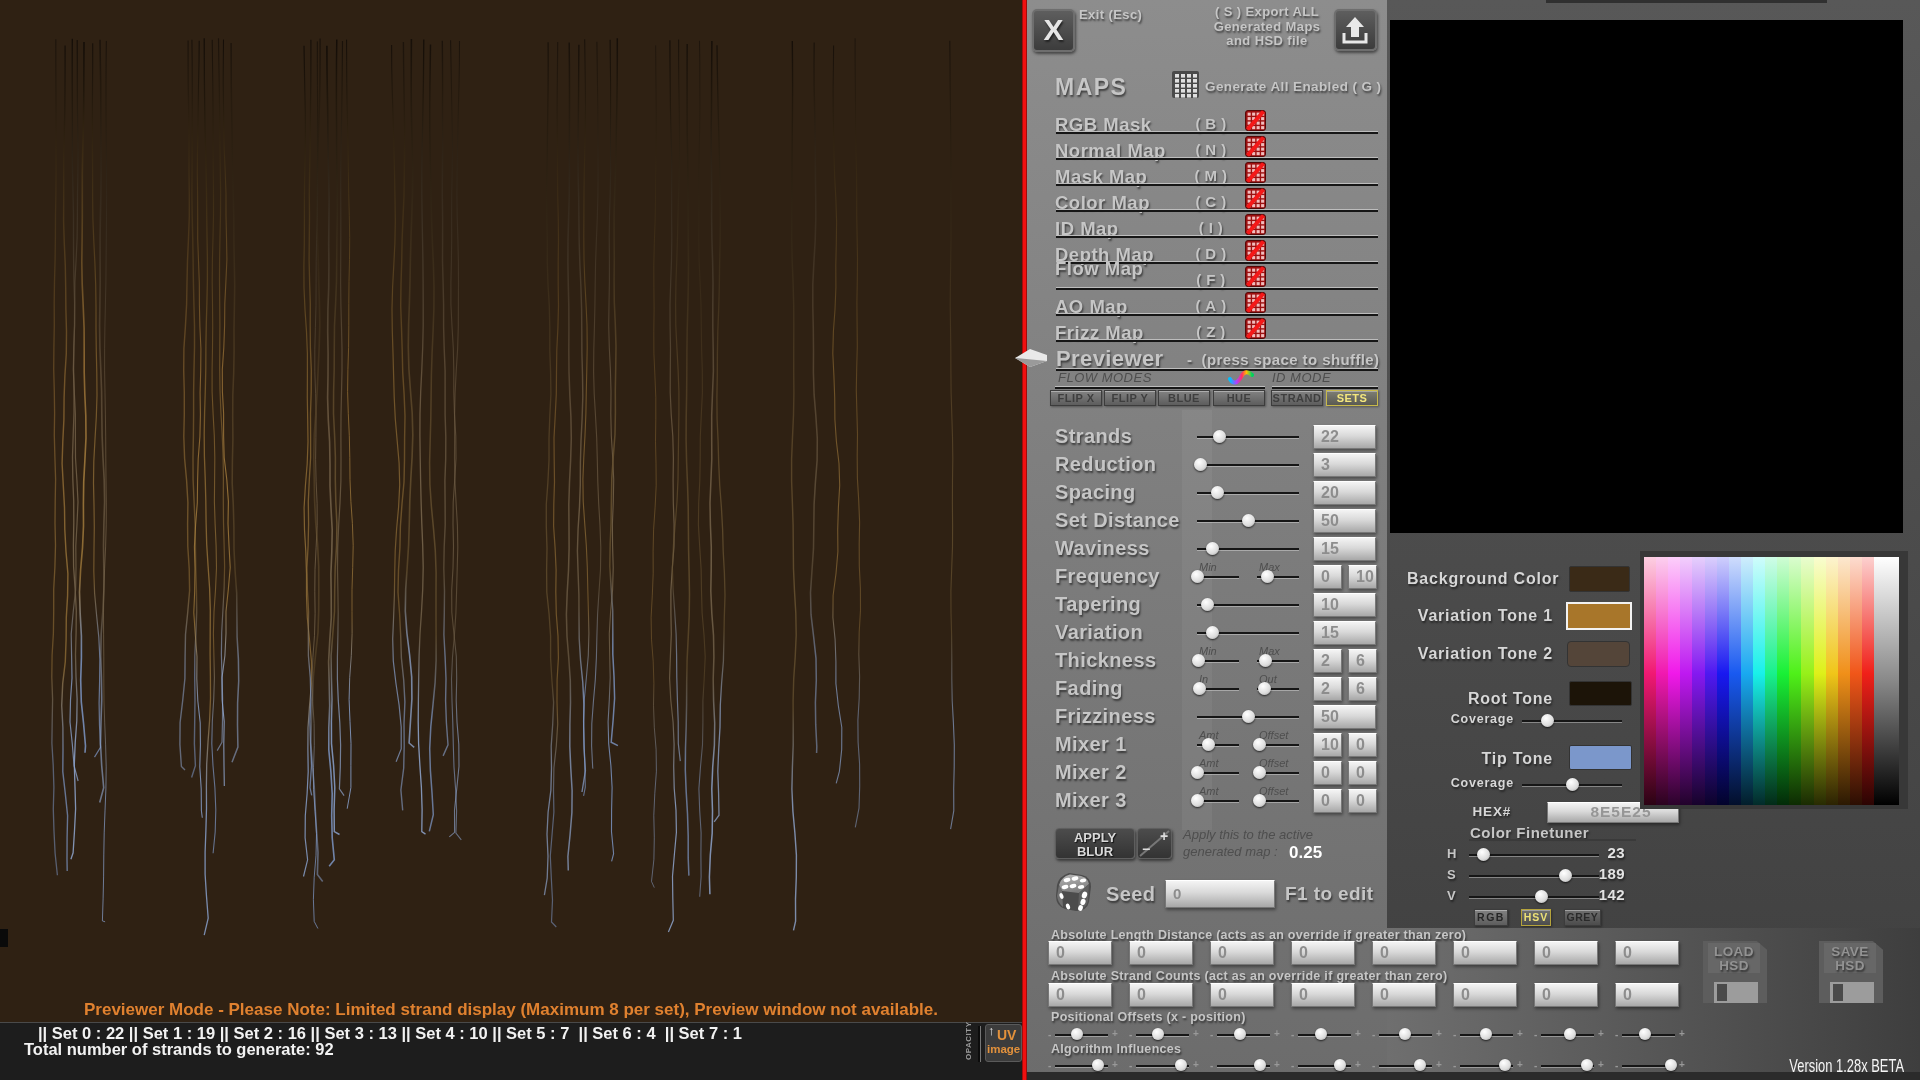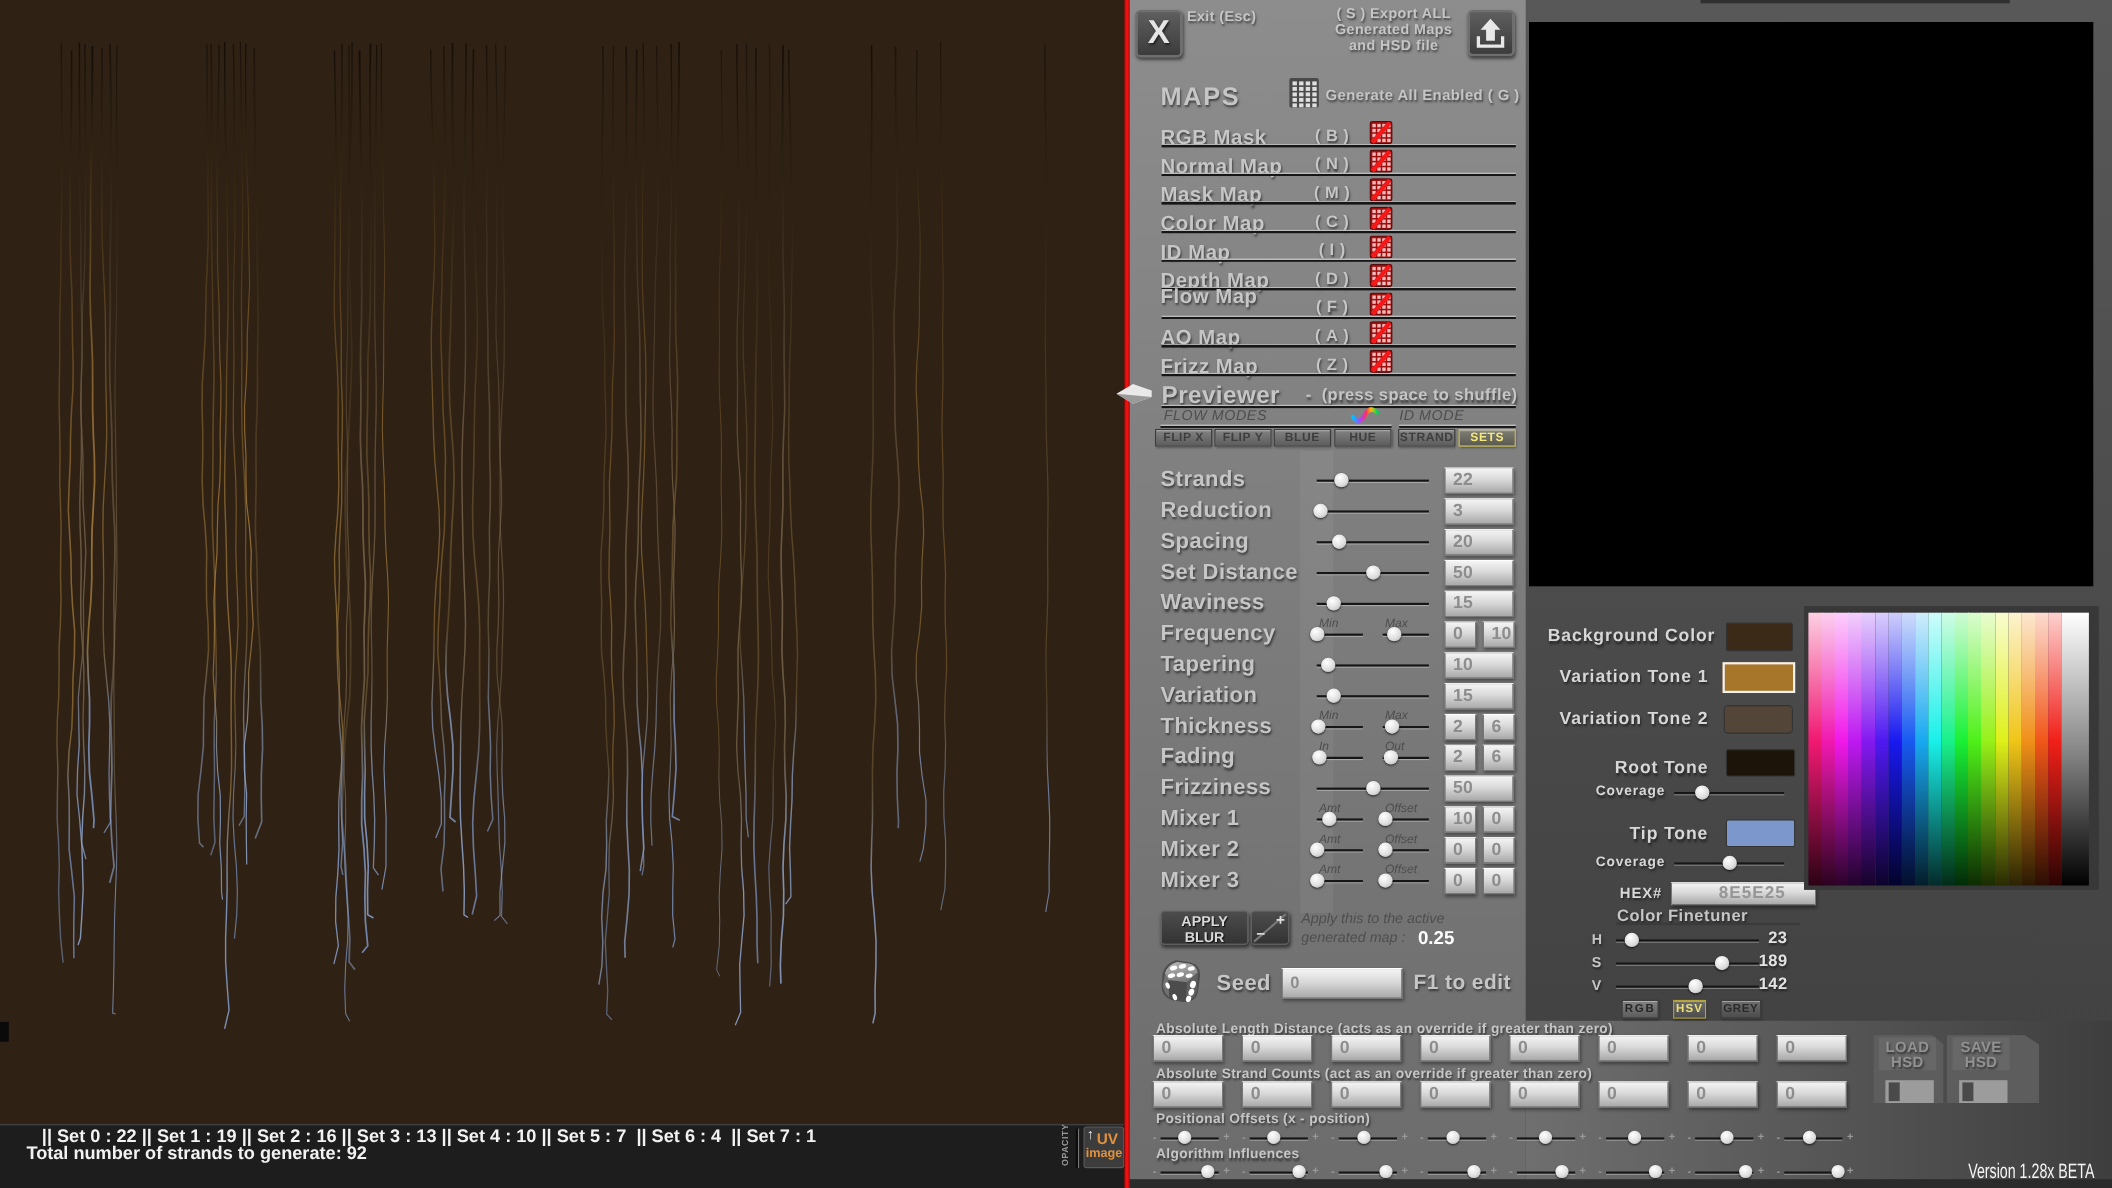--- a/index.html
+++ b/index.html
@@ -637,20 +637,21 @@
       <path d="M687.2 43.9L687.1 65.9L687.1 87.9L687.1 109.9L687.2 131.9L687.6 153.9L687.9 175.9L688.1 197.9L688.2 219.9L688.3 241.9L688.5 263.9L688.3 285.9L687.8 307.9L687.2 329.9L686.9 351.9L686.8 373.9L686.6 395.9L686.2 417.9L686.1 439.9L686.6 461.9L687.5 483.9L688.2 505.9L688.4 527.9L688.6 549.9L689.1 571.9L689.5 593.9L689.2 615.9L688.2 637.9L687.1 659.9L686.7 681.9L686.6 703.9L686.2 725.9L685.5 747.9L685.3 769.9L686.2 791.9L687.5 813.9L688.2 835.9L688.2 857.9L688.9 875.6" stroke="url(#s44)" stroke-width="1.5" fill="none" opacity="0.69"></path>
       <path d="M699.5 40.7L699.8 62.7L699.8 84.7L699.9 106.7L699.7 128.7L699.2 150.7L698.8 172.7L698.8 194.7L698.8 216.7L698.7 238.7L699.1 260.7L700.1 282.7L701.0 304.7L701.3 326.7L701.6 348.7L702.3 370.7L702.4 392.7L701.3 414.7L700.3 436.7L700.2 458.7L699.8 480.7L698.7 502.7L698.4 524.7L699.7 546.7L701.1 568.7L701.5 590.7L702.1 612.7L704.0 634.7L705.2 656.7L704.2 678.7L702.9 700.7L702.9 722.7L702.5 744.7L700.5 766.7L698.9 788.7L699.7 810.7L701.1 832.7L700.9 854.7L701.1 876.7L699.7 896.8" stroke="url(#s45)" stroke-width="1.1" fill="none" opacity="0.51"></path>
       <path d="M711.9 41.1L711.7 63.1L711.6 85.1L711.5 107.1L711.2 129.1L711.2 151.1L711.5 173.1L711.7 195.1L711.6 217.1L711.9 239.1L712.6 261.1L713.0 283.1L712.8 305.1L712.8 327.1L713.2 349.1L713.4 371.1L712.5 393.1L711.7 415.1L711.7 437.1L711.8 459.1L710.9 481.1L710.0 503.1L710.4 525.1L711.3 547.1L711.2 569.1L710.8 591.1L711.8 613.1L713.5 635.1L713.9 657.1L713.2 679.1L713.6 701.1L714.7 723.1L714.4 745.1L712.7 767.1L711.8 789.1L712.5 811.1L712.2 833.1L710.3 855.1L709.4 877.1L709.9 894.2" stroke="url(#s46)" stroke-width="1.5" fill="none" opacity="0.80"></path>
       <path d="M717.0 45.2L717.3 67.2L717.7 89.2L718.2 111.2L718.8 133.2L719.4 155.2L719.8 177.2L720.0 199.2L720.3 221.2L720.1 243.2L719.6 265.2L719.3 287.2L718.7 309.2L717.8 331.2L717.4 353.2L717.3 375.2L716.9 397.2L717.1 419.2L718.1 441.2L718.7 463.2L719.7 485.2L721.4 507.2L722.6 529.2L723.2 551.2L724.4 573.2L725.0 595.2L724.3 617.2L723.9 639.2L723.4 661.2L721.6 683.2L720.3 705.2L720.0 727.2L718.7 749.2L717.8 771.2L718.6 793.2L719.0 815.2L714.2 821.9" stroke="url(#s47)" stroke-width="1.3" fill="none" opacity="0.71"></path>
       <path d="M792.3 41.1L792.5 63.1L792.6 85.1L792.5 107.1L792.3 129.1L792.1 151.1L792.0 173.1L791.9 195.1L791.7 217.1L791.7 239.1L792.2 261.1L793.1 283.1L793.7 305.1L793.8 327.1L793.7 349.1L793.7 371.1L793.9 393.1L793.5 415.1L792.5 437.1L791.6 459.1L791.6 481.1L792.4 503.1L793.1 525.1L793.3 547.1L793.5 569.1L794.5 591.1L795.8 613.1L796.2 635.1L795.2 657.1L793.7 679.1L793.1 701.1L793.2 723.1L793.2 745.1L792.4 767.1L791.9 789.1L792.9 811.1L794.9 833.1L796.4 855.1L796.3 877.1L795.5 899.1L795.6 921.1L793.5 930.4" stroke="url(#s48)" stroke-width="1.4" fill="none" opacity="0.77"></path>
       <path d="M814.2 42.4L814.0 64.4L814.1 86.4L814.6 108.4L815.1 130.4L815.3 152.4L815.4 174.4L815.7 196.4L815.8 218.4L815.2 240.4L813.9 262.4L812.8 284.4L812.8 306.4L813.3 328.4L813.5 350.4L813.4 372.4L814.1 394.4L815.9 416.4L817.3 438.4L817.1 460.4L815.4 482.4L814.1 504.4L813.8 526.4L813.5 548.4L812.0 570.4L810.5 592.4L811.0 614.4L813.6 636.4L816.0 658.4L816.3 680.4L815.4 702.4L815.7 724.4L816.8 746.4L816.6 752.9" stroke="url(#s49)" stroke-width="1.5" fill="none" opacity="0.53"></path>
       <path d="M833.6 45.5L833.4 67.5L833.1 89.5L833.2 111.5L833.7 133.5L834.0 155.5L834.7 177.5L835.9 199.5L836.6 221.5L836.3 243.5L835.8 265.5L835.9 287.5L835.0 309.5L833.4 331.5L832.8 353.5L833.9 375.5L834.7 397.5L834.9 419.5L836.4 441.5L839.0 463.5L839.7 485.5L838.4 507.5L837.7 529.5L837.9 551.5L836.0 573.5L833.1 595.5L832.9 617.5L835.1 639.5L835.9 661.5L835.9 683.5L838.3 705.5L841.8 727.5L841.7 749.5L839.4 771.5L836.2 783.3" stroke="url(#s50)" stroke-width="1.1" fill="none" opacity="0.68"></path>
       <path d="M855.1 38.2L855.1 60.2L855.3 82.2L855.5 104.2L855.6 126.2L855.9 148.2L856.5 170.2L856.7 192.2L856.7 214.2L857.1 236.2L857.5 258.2L857.3 280.2L856.9 302.2L857.1 324.2L857.3 346.2L856.7 368.2L856.3 390.2L856.9 412.2L857.5 434.2L857.2 456.2L857.4 478.2L858.7 500.2L859.6 522.2L859.2 544.2L859.3 566.2L860.4 588.2L860.5 610.2L859.2 632.2L858.8 654.2L859.6 676.2L859.2 698.2L857.9 720.2L858.1 742.2L859.6 764.2L859.7 786.2L859.0 808.2L855.3 827.4" stroke="url(#s51)" stroke-width="1.1" fill="none" opacity="0.51"></path>
       <path d="M949.8 40.7L950.0 62.7L950.1 84.7L950.4 106.7L950.7 128.7L950.9 150.7L951.0 172.7L950.9 194.7L951.0 216.7L951.0 238.7L950.7 260.7L950.4 282.7L950.2 304.7L950.5 326.7L950.8 348.7L950.9 370.7L951.1 392.7L951.8 414.7L952.5 436.7L952.8 458.7L952.5 480.7L952.4 502.7L952.6 524.7L952.5 546.7L951.7 568.7L950.9 590.7L951.0 612.7L951.6 634.7L951.8 656.7L951.8 678.7L952.2 700.7L953.4 722.7L954.3 744.7L954.2 766.7L953.7 788.7L953.8 810.7L950.6 829.1" stroke="url(#s52)" stroke-width="1.1" fill="none" opacity="0.66"></path>
     </svg>
+<div class="abs" style="left:0;top:1000px;width:1022px;text-align:center;font-weight:bold;font-size:17px;color:#e0812f">Previewer Mode - Please Note: Limited strand display (Maximum 8 per set), Preview window not available.</div>
 <div class="abs" style="left:0;top:1022px;width:1022px;height:58px;background:#1d1d1d;border-top:1px solid #4a4a4a"></div>
 <div class="abs" style="left:0;top:929px;width:8px;height:18px;background:#0a0a0a"></div>
 <div class="abs" style="left:38px;top:1024px;font-weight:bold;font-size:16.5px;color:#f2f2f2;white-space:pre">|| Set 0 : 22&nbsp;|| Set 1 : 19&nbsp;|| Set 2 : 16&nbsp;|| Set 3 : 13&nbsp;|| Set 4 : 10&nbsp;|| Set 5 : 7&nbsp;&nbsp;|| Set 6 : 4&nbsp;&nbsp;|| Set 7 : 1</div>
 <div class="abs" style="left:24px;top:1040px;font-weight:bold;font-size:16.5px;color:#f2f2f2">Total number of strands to generate: 92</div>
 <div class="abs" style="left:964px;top:1060px;font-weight:bold;font-size:8px;color:#9a9a9a;transform:rotate(-90deg);transform-origin:left top;letter-spacing:.5px">OPACITY</div>
 <div class="abs" style="left:978px;top:1026px;width:3px;height:36px;background:#0c0c0c;border-right:1px solid #777"></div>
 <div class="abs" style="left:985px;top:1024px;width:37px;height:38px;background:#3c3c3c;border:1px solid #5a5a5a;border-radius:3px">
   <div class="abs" style="left:2px;top:-2px;color:#e8e8e8;font-size:13px;font-weight:bold">↑</div>
   <div class="abs" style="left:11px;top:2px;color:#e2913c;font-size:14px;font-weight:bold">UV</div>
   <div class="abs" style="left:1px;top:18px;color:#e2913c;font-size:11.5px;font-weight:bold">image</div>
@@ -1186,21 +1187,21 @@
     <div class="sw" style="left:542px;top:681px;width:63px;height:25px;background:#1c1408"></div>
     <div class="swl" style="left:380px;top:712px;width:107px;font-size:12.5px">Coverage</div>
     <div class="track" style="left:495px;top:720px;width:100px"></div>
     <div class="knob" style="left:514px;top:714px"></div>
     <div class="swl" style="left:380px;top:750px;width:146px">Tip Tone</div>
     <div class="sw" style="left:542px;top:745px;width:63px;height:25px;background:#7b97cb"></div>
     <div class="swl" style="left:380px;top:776px;width:107px;font-size:12.5px">Coverage</div>
     <div class="track" style="left:495px;top:784px;width:100px"></div>
     <div class="knob" style="left:539px;top:778px"></div>
     <div class="swl" style="left:380px;top:804px;width:104px;font-size:13.5px">HEX#</div>
-    <div class="vbox" style="left:492px;top:802px;width:132px;height:21px;line-height:18px;font-size:15.5px;color:#969696;letter-spacing:1px;text-align:center;padding-left:16px">8E5E25</div>
+    <div class="vbox" style="left:520px;top:802px;width:132px;height:21px;line-height:18px;font-size:15.5px;color:#969696;letter-spacing:1px;text-align:center;padding-left:16px">8E5E25</div>
     <div class="lbl" style="left:443px;top:824px;font-size:15px;letter-spacing:.5px">Color Finetuner</div>
     <div class="uline" style="left:442px;top:839px;width:167px;height:2px;background:#3a3a3a"></div>
     <div class="lbl" style="left:420px;top:846px;font-size:13px">H</div>
     <div class="track" style="left:442px;top:854px;width:130px"></div>
     <div class="knob" style="left:450px;top:848px"></div>
     <div class="lbl" style="left:570px;top:844px;width:28px;font-size:15px;text-align:right;color:#e3e3e3">23</div>
     <div class="lbl" style="left:420px;top:867px;font-size:13px">S</div>
     <div class="track" style="left:442px;top:875px;width:130px"></div>
     <div class="knob" style="left:532px;top:869px"></div>
     <div class="lbl" style="left:570px;top:865px;width:28px;font-size:15px;text-align:right;color:#e3e3e3">189</div>
@@ -1237,20 +1238,20 @@
       </div>
 </div>
 
 
 <div class="abs" style="left:676px;top:941px;width:64px;height:62px;background:#5d5d5d;clip-path:polygon(0 0,84% 0,100% 14%,100% 100%,0 100%)">
 <div class="abs" style="left:5px;top:2px;width:52px;height:30px;background:#676767"></div>
 <div class="lbl" style="left:0;top:4px;width:62px;text-align:center;font-size:13.5px;line-height:13.5px;color:#929292">LOAD<br>HSD</div>
 <div class="abs" style="left:11px;top:41px;width:44px;height:21px;background:#9c9c9c"></div>
 <div class="abs" style="left:14px;top:43px;width:10px;height:17px;background:#4a4a4a"></div>
 </div>
-<div class="abs" style="left:743px;top:941px;width:84px;height:62px;background:#5d5d5d;clip-path:polygon(0 0,84% 0,100% 14%,100% 100%,0 100%)">
+<div class="abs" style="left:792px;top:941px;width:64px;height:62px;background:#5d5d5d;clip-path:polygon(0 0,84% 0,100% 14%,100% 100%,0 100%)">
 <div class="abs" style="left:5px;top:2px;width:52px;height:30px;background:#676767"></div>
 <div class="lbl" style="left:0;top:4px;width:62px;text-align:center;font-size:13.5px;line-height:13.5px;color:#929292">SAVE<br>HSD</div>
 <div class="abs" style="left:11px;top:41px;width:44px;height:21px;background:#9c9c9c"></div>
 <div class="abs" style="left:14px;top:43px;width:10px;height:17px;background:#4a4a4a"></div>
 </div>
 <div class="abs" style="left:600px;top:1055px;width:277px;text-align:right;font-size:19px;color:#f5f5f5;transform:scaleX(.68);transform-origin:100% 50%">Version 1.28x BETA</div>
 </div>
 
 </body></html>

